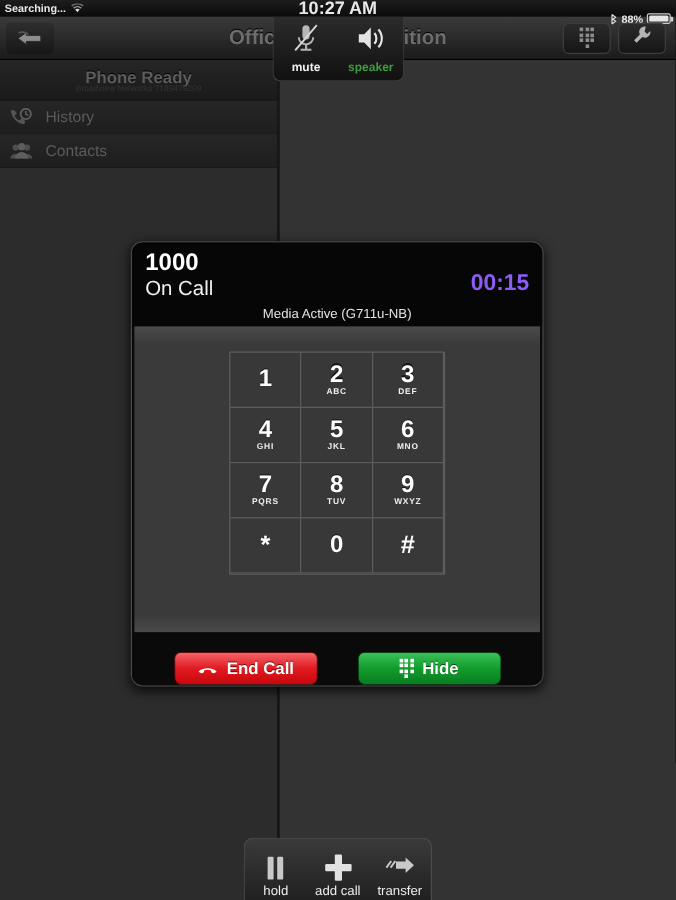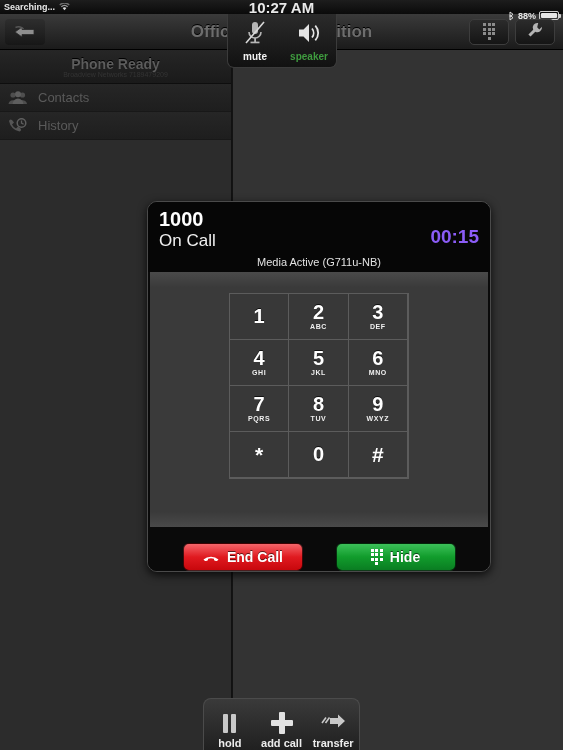--- a/index.html
+++ b/index.html
@@ -94,21 +94,21 @@
 
   
   .vdiv{position:absolute;left:232px;top:50px;bottom:0;width:1px;background:#131313;z-index:1;}
 
   
   .callpanel{
     position:absolute;left:109px;top:201px;width:344px;height:371px;
     background:#0a0a0a;border-radius:10px;
     border:1px solid #4a4a4a;
     box-shadow:0 3px 10px rgba(0,0,0,.8);
-    z-index:10;overflow:hidden;margin-left:38px;
+    z-index:10;overflow:hidden;
   }
   .cp-head{position:relative;height:54px;padding:6px 11px 0 11px;background:#060606;}
   .cp-number{color:#fff;font-size:20px;font-weight:bold;line-height:23px;}
   .cp-state{color:#f0f0f0;font-size:17px;line-height:19px;}
   .cp-timer{position:absolute;right:11px;top:24px;color:#8b5cf6;font-size:19px;font-weight:bold;}
   .cp-media{text-align:center;color:#e2e2e2;font-size:11px;padding-bottom:4px;background:#060606;}
   .cp-body{
     margin:0 2px;height:255px;
     background:linear-gradient(#4a4a4a,#3a3a3a 6%,#3a3a3a 94%,#4a4a4a);
     display:flex;align-items:flex-start;justify-content:center;padding-top:21px;
@@ -140,21 +140,21 @@
 
   
   .bottombar{
     position:absolute;left:203px;top:698px;width:157px;height:60px;
     background:linear-gradient(#3a3a3a,#1c1c1c);
     border:1px solid #4b4b4b;border-bottom:none;
     border-radius:8px 8px 0 0;
     display:flex;z-index:12;
   }
   .bbtn{flex:1;display:flex;flex-direction:column;align-items:center;justify-content:center;gap:3px;padding-top:4px;}
-  .bbtn .blabel{color:#ececec;font-size:11px;font-weight:bold;}
+  .bbtn .blabel{color:#ececec;font-size:11px;font-weight:normal;}
   .bicon{height:22px;display:flex;align-items:center;justify-content:center;}
   .pausebars{display:flex;gap:3px;}
   .pausebars i{width:5px;height:19px;background:#c9c9c9;display:block;border-radius:1px;}
   .plusicon{position:relative;width:22px;height:22px;}
   .plusicon:before,.plusicon:after{content:"";position:absolute;background:#e2e2e2;border-radius:1px;}
   .plusicon:before{left:8px;top:0;width:6px;height:22px;}
   .plusicon:after{top:8px;left:0;height:6px;width:22px;}
 </style>
 </head>
 <body>
@@ -221,40 +221,40 @@
     </div>
   </div>
 
   <div class="leftpane">
     <div class="phone-ready">
       <div class="pr-title">Phone Ready</div>
       <div class="pr-sub">Broadview Networks 7189479209</div>
     </div>
     <div class="srow">
       <span class="sicon">
+        <svg width="20" height="16" viewBox="0 0 20 16">
+          <path d="M1 3 a2 2 0 0 1 3-1 l2 2.5 l-2 2 a9 9 0 0 0 4 4 l2-2 l2.5 2 a2 2 0 0 1-1 3 A13 13 0 0 1 1 3 Z" fill="#555"></path>
+          <circle cx="13.5" cy="5" r="4.3" fill="none" stroke="#5e5e5e" stroke-width="1.5"></circle>
+          <path d="M13.5 2.6 L13.5 5 L15.6 6.2" fill="none" stroke="#5e5e5e" stroke-width="1.3"></path>
+        </svg>
+      </span>
+      <span class="slabel">History</span>
+    </div>
+    <div class="srow">
+      <span class="sicon">
         <svg width="20" height="14" viewBox="0 0 20 14">
           <circle cx="5" cy="4" r="2.6" fill="#4e4e4e"></circle>
             <path d="M0.5 13 a4.6 4.6 0 0 1 9 0 Z" fill="#4e4e4e"></path>
           <circle cx="14.5" cy="4" r="2.6" fill="#4e4e4e"></circle>
             <path d="M10 13 a4.6 4.6 0 0 1 9 0 Z" fill="#4e4e4e"></path>
           <circle cx="10" cy="3.2" r="3" fill="#5e5e5e"></circle>
             <path d="M4.6 13 a5.4 5.4 0 0 1 10.8 0 Z" fill="#5e5e5e"></path>
         </svg>
       </span>
       <span class="slabel">Contacts</span>
-    </div>
-    <div class="srow">
-      <span class="sicon">
-        <svg width="20" height="16" viewBox="0 0 20 16">
-          <path d="M1 3 a2 2 0 0 1 3-1 l2 2.5 l-2 2 a9 9 0 0 0 4 4 l2-2 l2.5 2 a2 2 0 0 1-1 3 A13 13 0 0 1 1 3 Z" fill="#555"></path>
-          <circle cx="13.5" cy="5" r="4.3" fill="none" stroke="#5e5e5e" stroke-width="1.5"></circle>
-          <path d="M13.5 2.6 L13.5 5 L15.6 6.2" fill="none" stroke="#5e5e5e" stroke-width="1.3"></path>
-        </svg>
-      </span>
-      <span class="slabel">History</span>
     </div>
   </div>
 
   <div class="rightpane"></div>
   <div class="vdiv"></div>
 
   <div class="msoverlay">
     <div class="msbtn ms-mute">
       <span>
         <svg width="24" height="26" viewBox="0 0 24 26">

